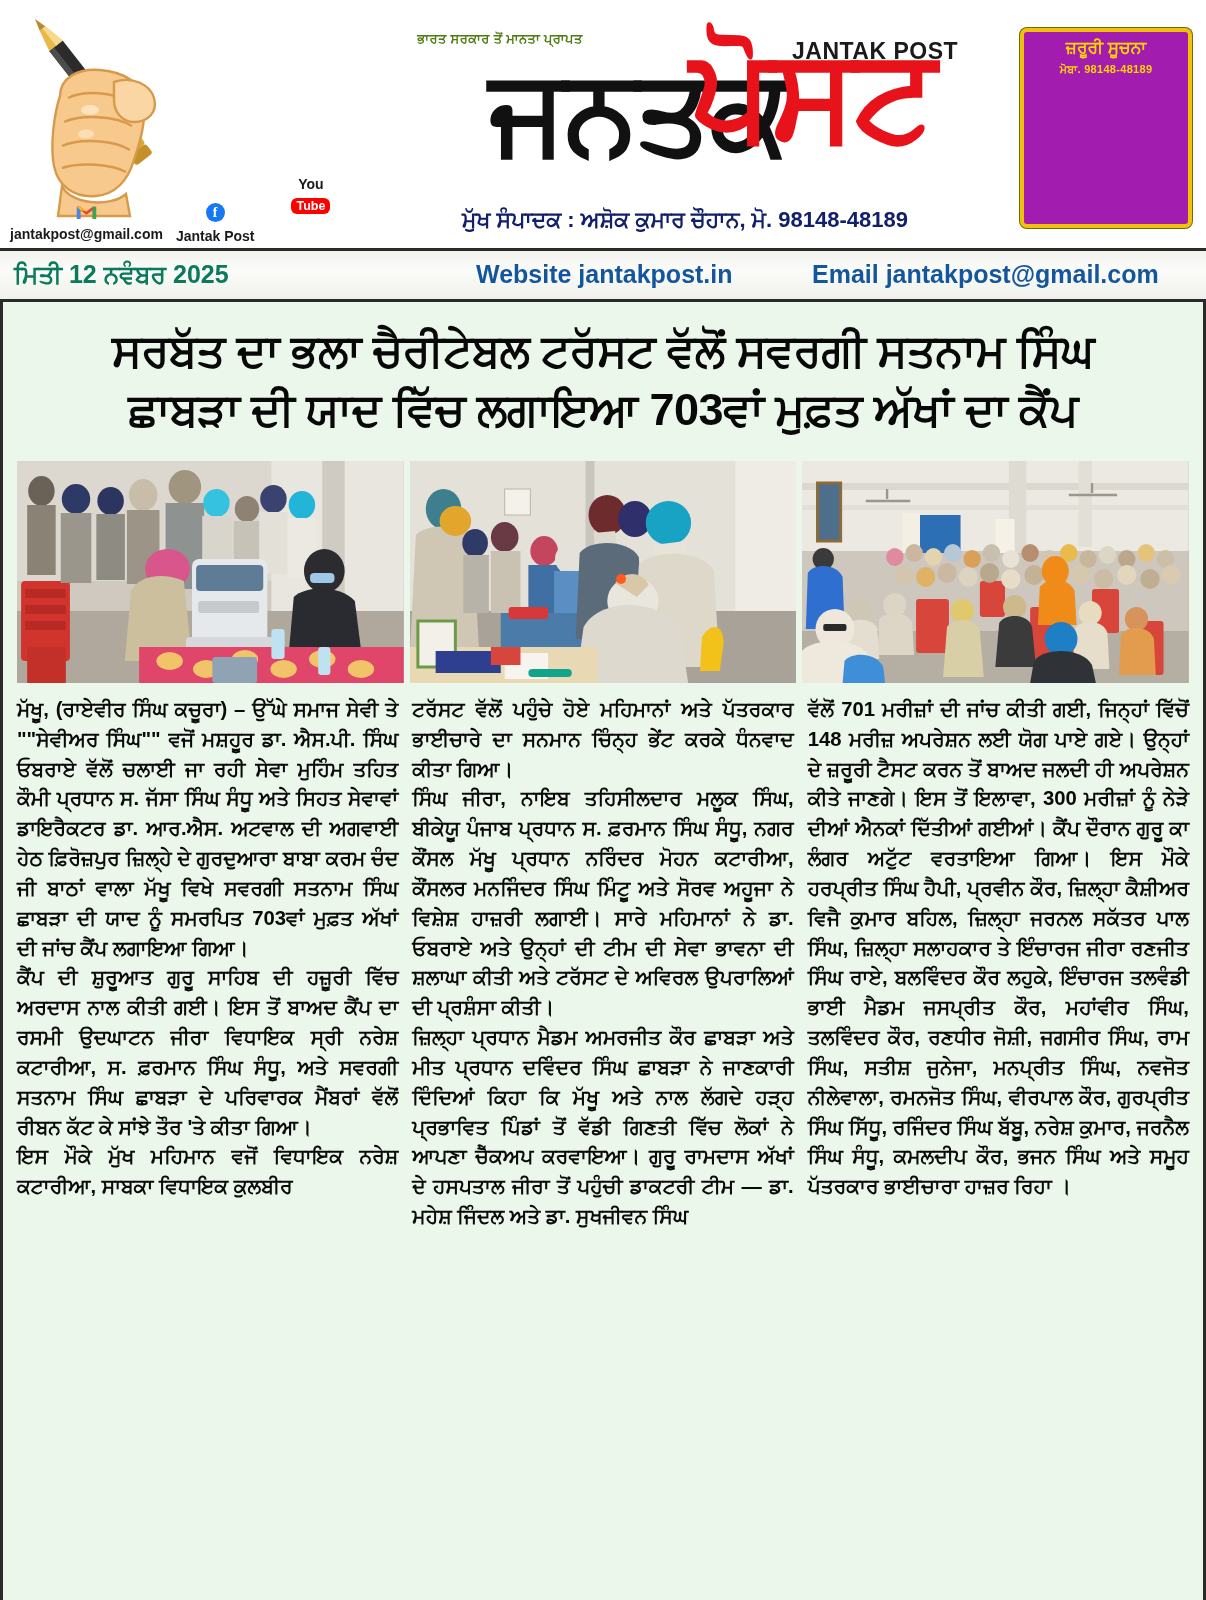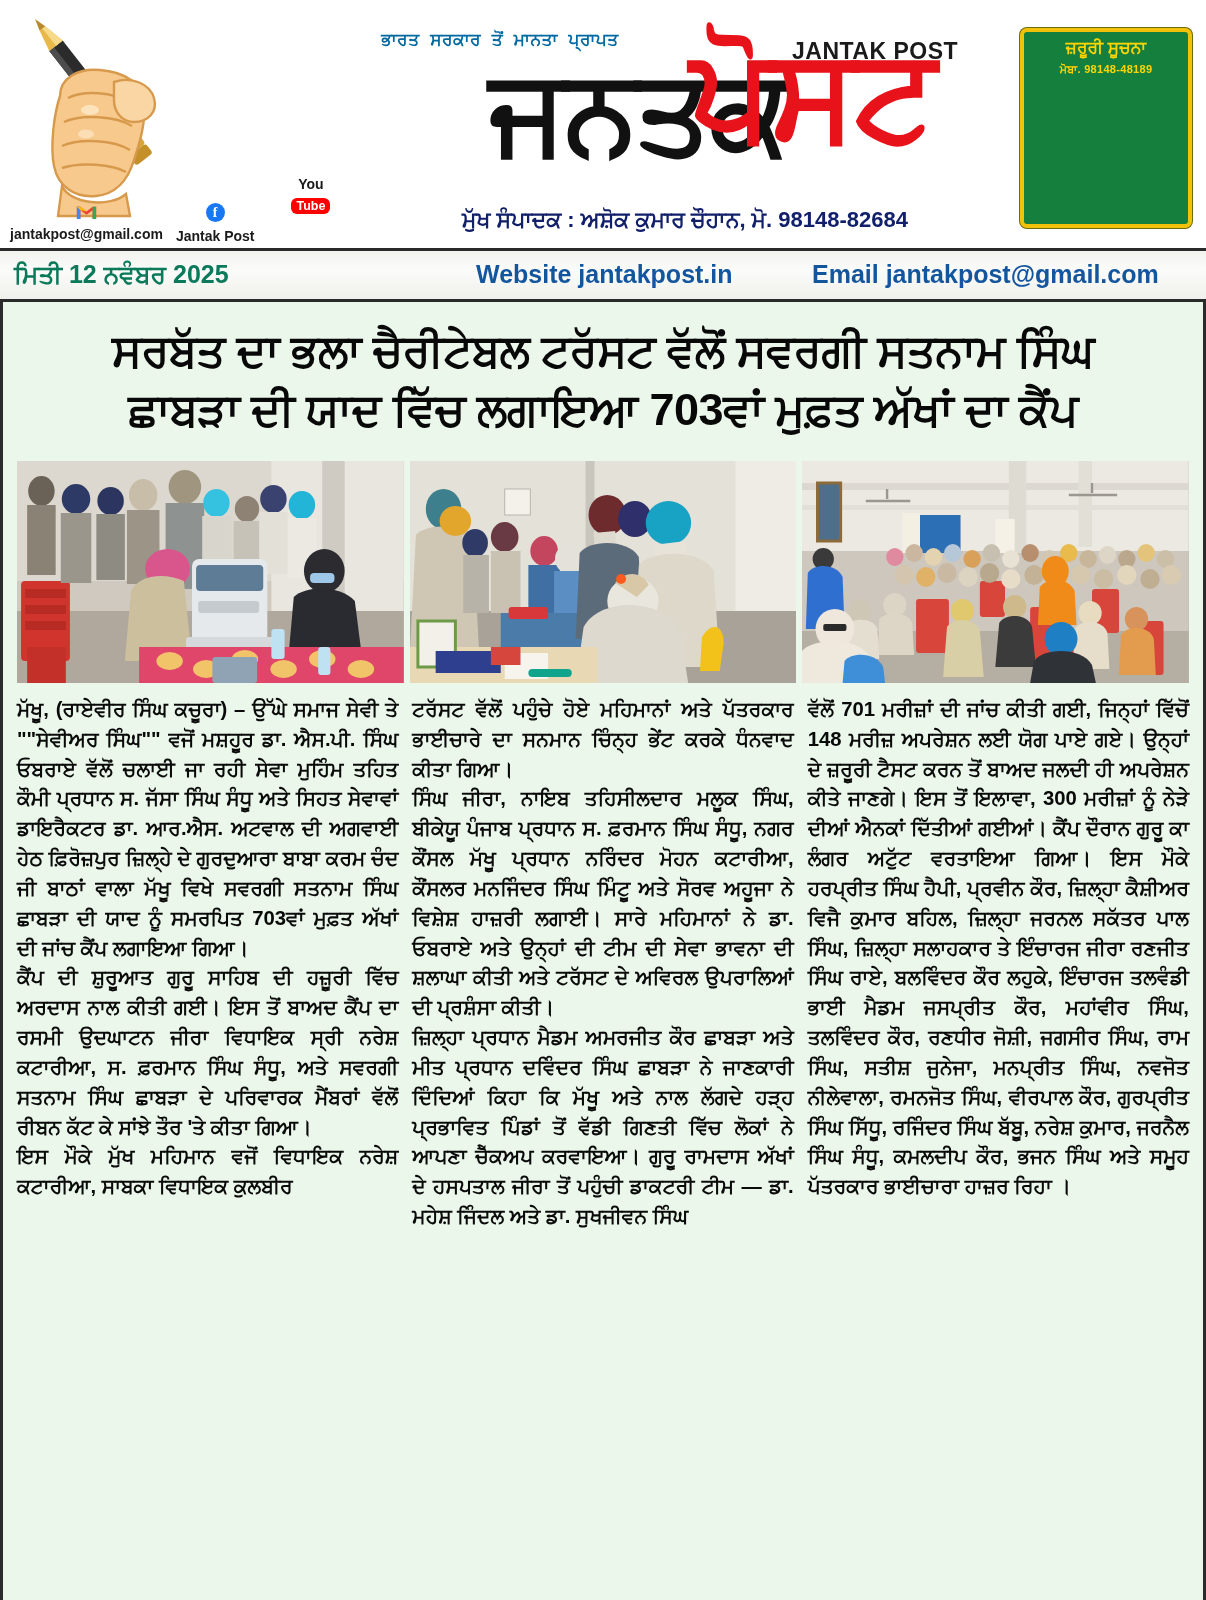--- a/index.html
+++ b/index.html
@@ -12,44 +12,44 @@
   .page{position:relative;width:1206px;height:1600px;background:#fff;}
 
   
   .masthead{position:relative;height:248px;width:1206px;background:#ffffff;overflow:hidden;}
 
   .hand-logo{position:absolute;left:8px;top:18px;width:210px;height:200px;}
   .hand-logo svg{width:100%;height:100%;}
 
   .govt-line{
     position:absolute;left:370px;top:32px;width:260px;
-    text-align:center;color:#0369a1;font-weight:bold;font-size:17px;
+    text-align:center;color:#4d7c0f;font-weight:bold;font-size:13px;
     letter-spacing:.5px;line-height:1;
-    font-family:Liberation Mono, monospace;
+    font-family:Liberation Serif, serif;
   }
 
   .title-pb{
     position:absolute;left:228px;top:52px;width:560px;
     font-size:118px;line-height:1;font-weight:bold;color:#111;
     letter-spacing:-2px;white-space:nowrap;text-align:right;
   }
   .title-pb-red{
     position:absolute;left:690px;top:30px;width:320px;
     font-size:128px;line-height:1;font-weight:bold;color:#e8131a;
     letter-spacing:-2px;white-space:nowrap;
   }
   .title-en{
     position:absolute;left:792px;top:38px;
     font-size:23px;font-weight:bold;color:#1a1a1a;letter-spacing:.5px;
   }
 
   
   .notice{
     position:absolute;right:14px;top:28px;width:172px;height:200px;
-    background:#15803d;border:4px solid #f2c10a;border-radius:7px;
+    background:#a21caf;border:4px solid #f2c10a;border-radius:7px;
     box-sizing:border-box;padding:6px 7px 5px 7px;text-align:center;
     box-shadow:0 0 0 1px #6b6b10;
   }
   .notice-title{
     color:#ffd400;font-weight:bold;font-size:17px;line-height:1.15;
     margin-bottom:5px;
   }
   .notice-body{
     color:#ffffff;font-size:11.4px;line-height:1.42;font-weight:bold;
   }
@@ -177,21 +177,21 @@
         <span class="fb-ic">f</span>
         <span>Jantak Post</span>
       </div>
       <div class="c-item">
         <span class="yt-word">You</span>
         <span class="yt-box">Tube</span>
         <span class="yt-handle">JANTAKPOST</span>
       </div>
     </div>
 
-    <div class="editor-line">ਮੁੱਖ ਸੰਪਾਦਕ : ਅਸ਼ੋਕ ਕੁਮਾਰ ਚੌਹਾਨ, ਮੋ. 98148-82684</div>
+    <div class="editor-line">ਮੁੱਖ ਸੰਪਾਦਕ : ਅਸ਼ੋਕ ਕੁਮਾਰ ਚੌਹਾਨ, ਮੋ. 98148-48189</div>
   </div>
 
   <div class="infobar">
     <div class="date">ਮਿਤੀ 12 ਨਵੰਬਰ 2025</div>
     <div class="web">Website jantakpost.in</div>
     <div class="mail">Email jantakpost@gmail.com</div>
   </div>
 
   <div class="news">
 

